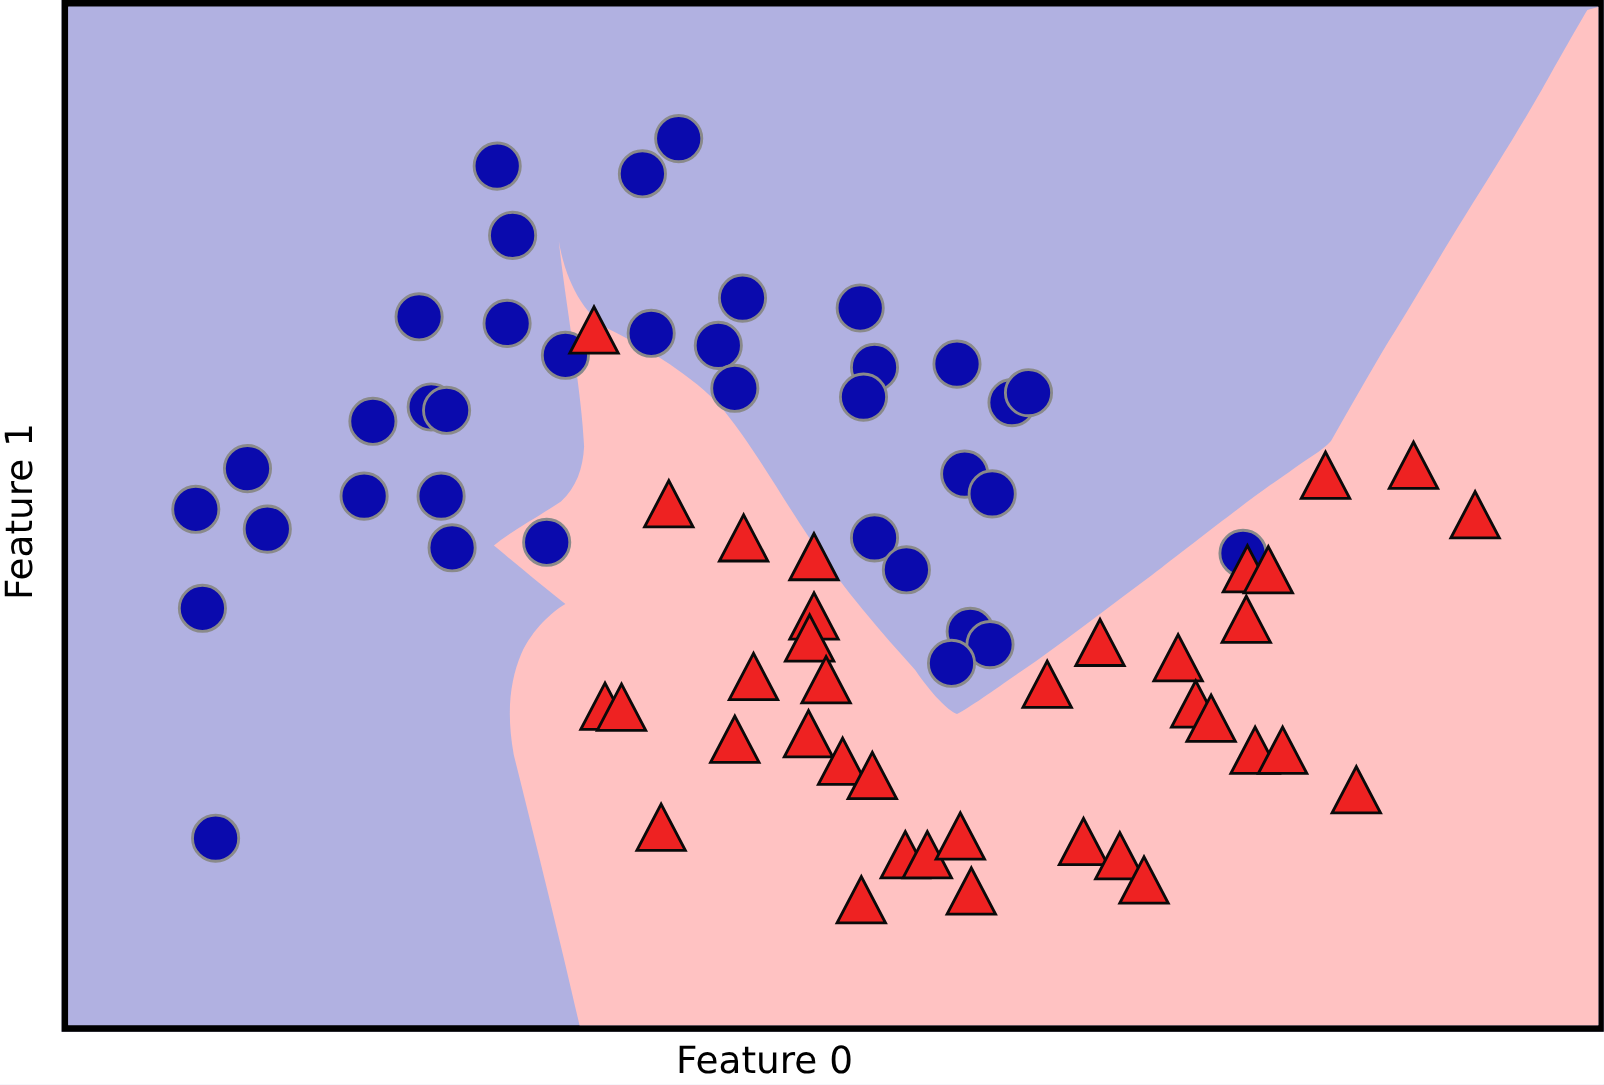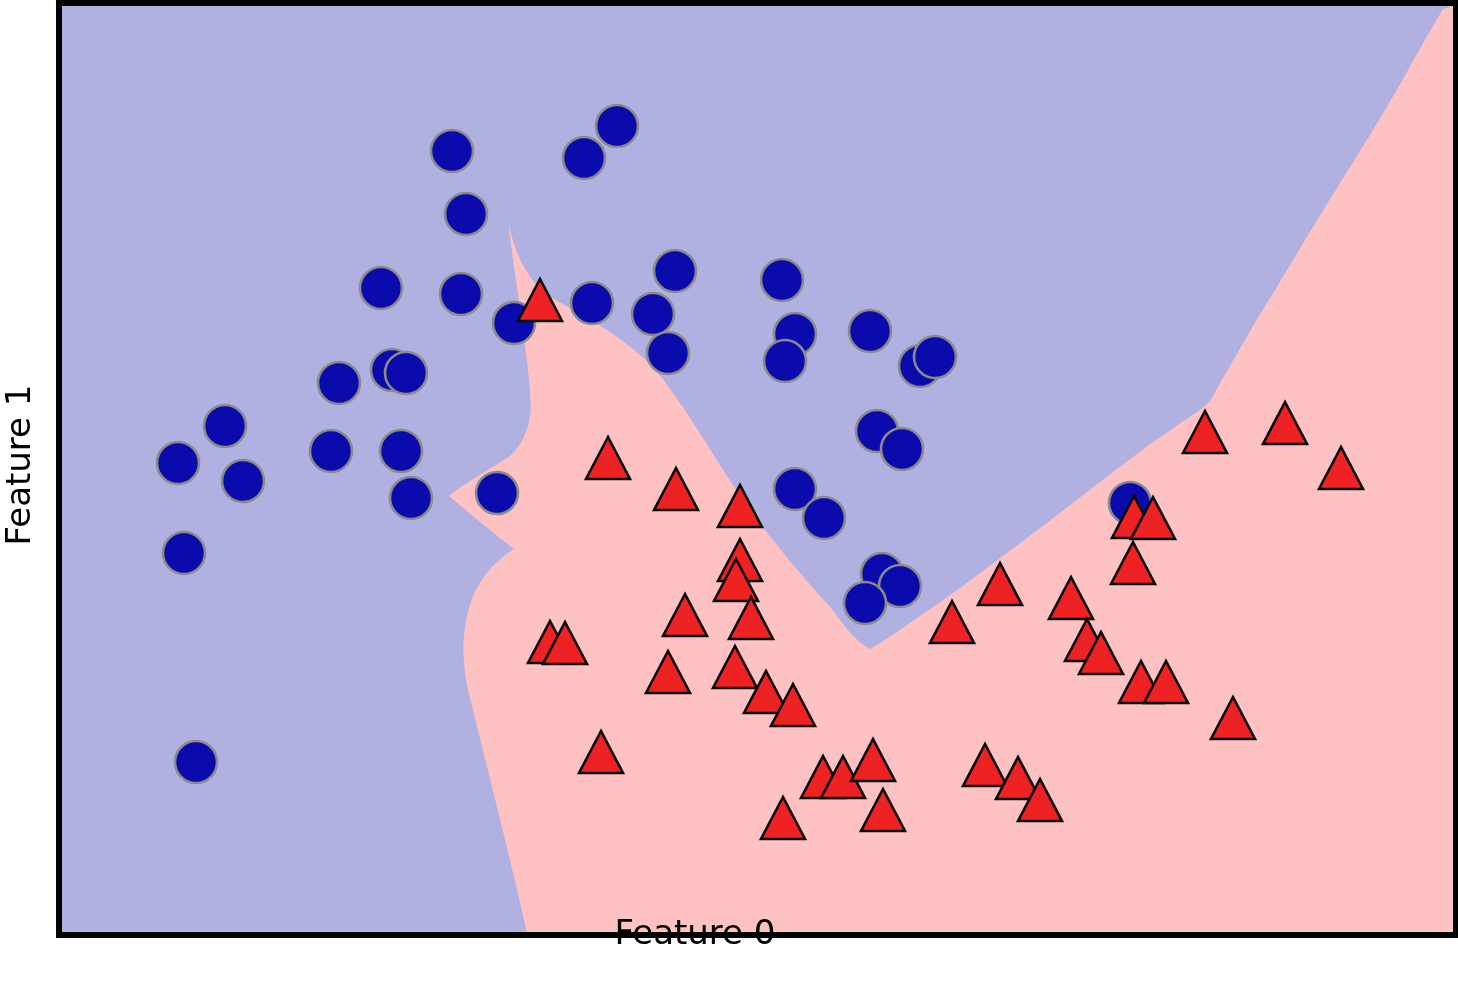--- a/index.html
+++ b/index.html
@@ -38,21 +38,21 @@
   .axis-label {
     position: absolute;
     color: #000000;
     font-size: 34px;
     font-family: "DejaVu Sans", sans-serif;
     white-space: nowrap;
     user-select: none;
   }
   #x-axis-label {
     left: 0;
-    top: 912px;
+    top: 944px;
     width: 1390px;
     text-align: center;
   }
   #y-axis-label {
     left: -212px;
     top: 445px;
     width: 460px;
     text-align: center;
     transform: rotate(-90deg);
     transform-origin: center center;

